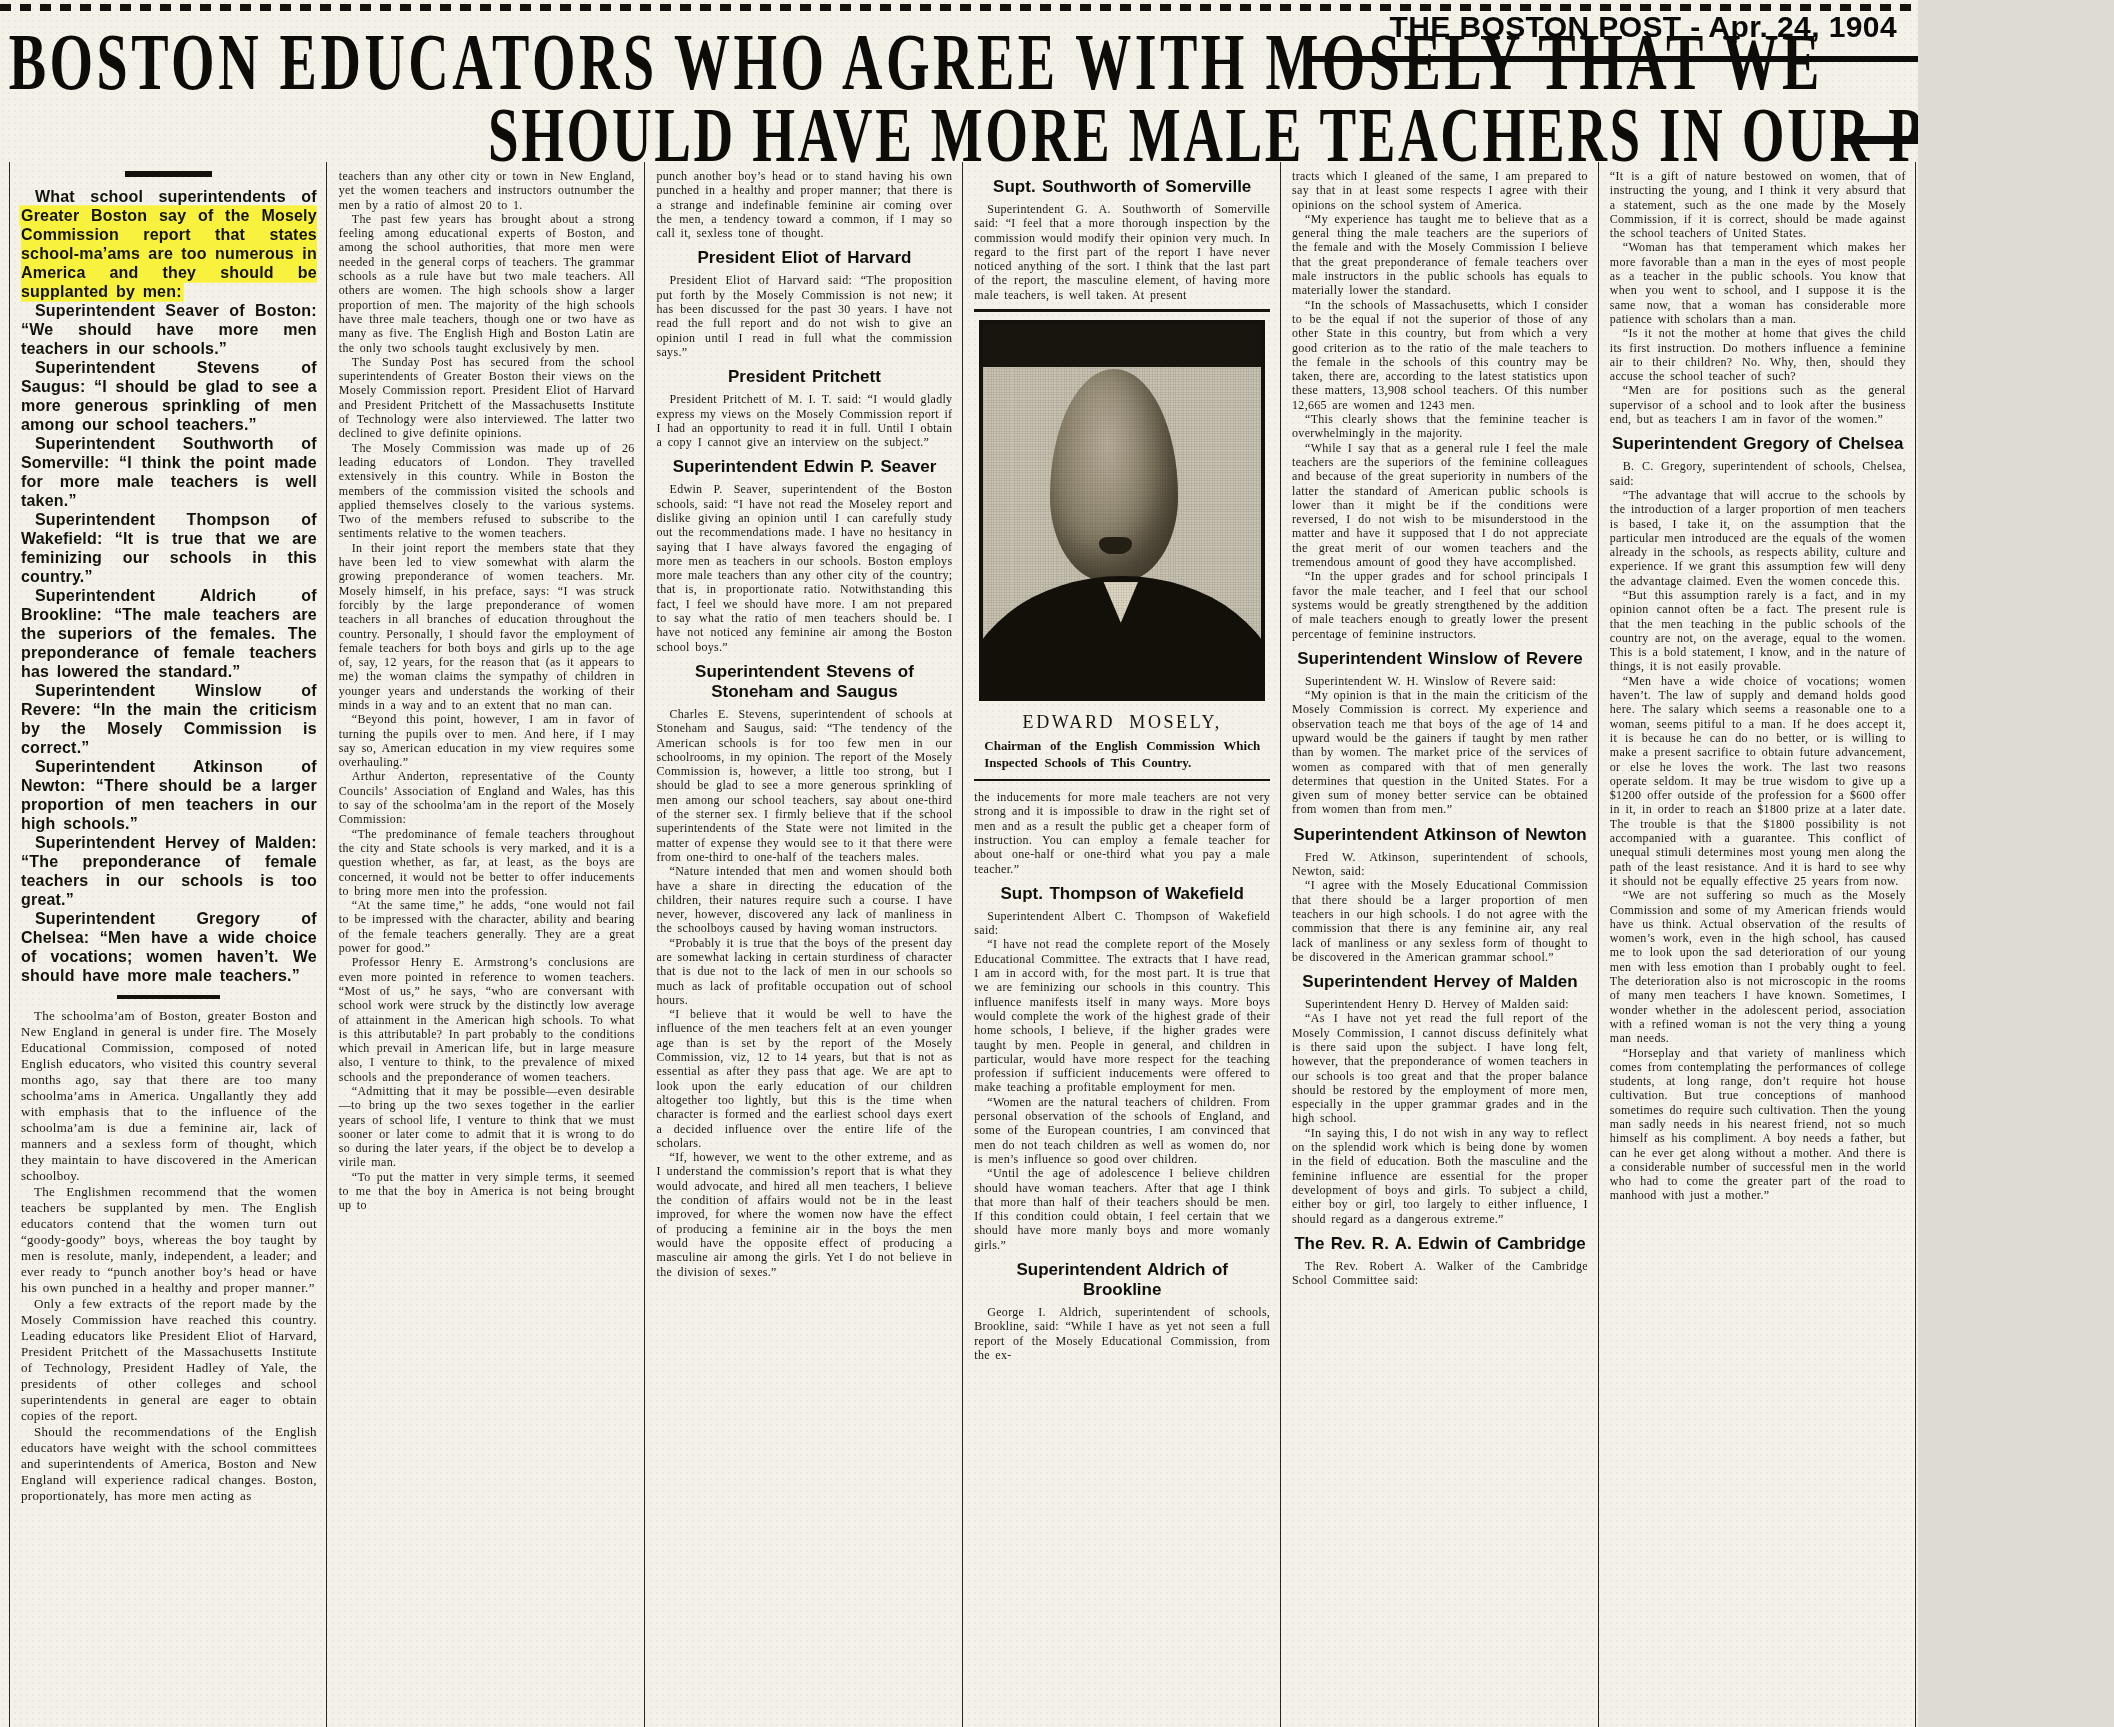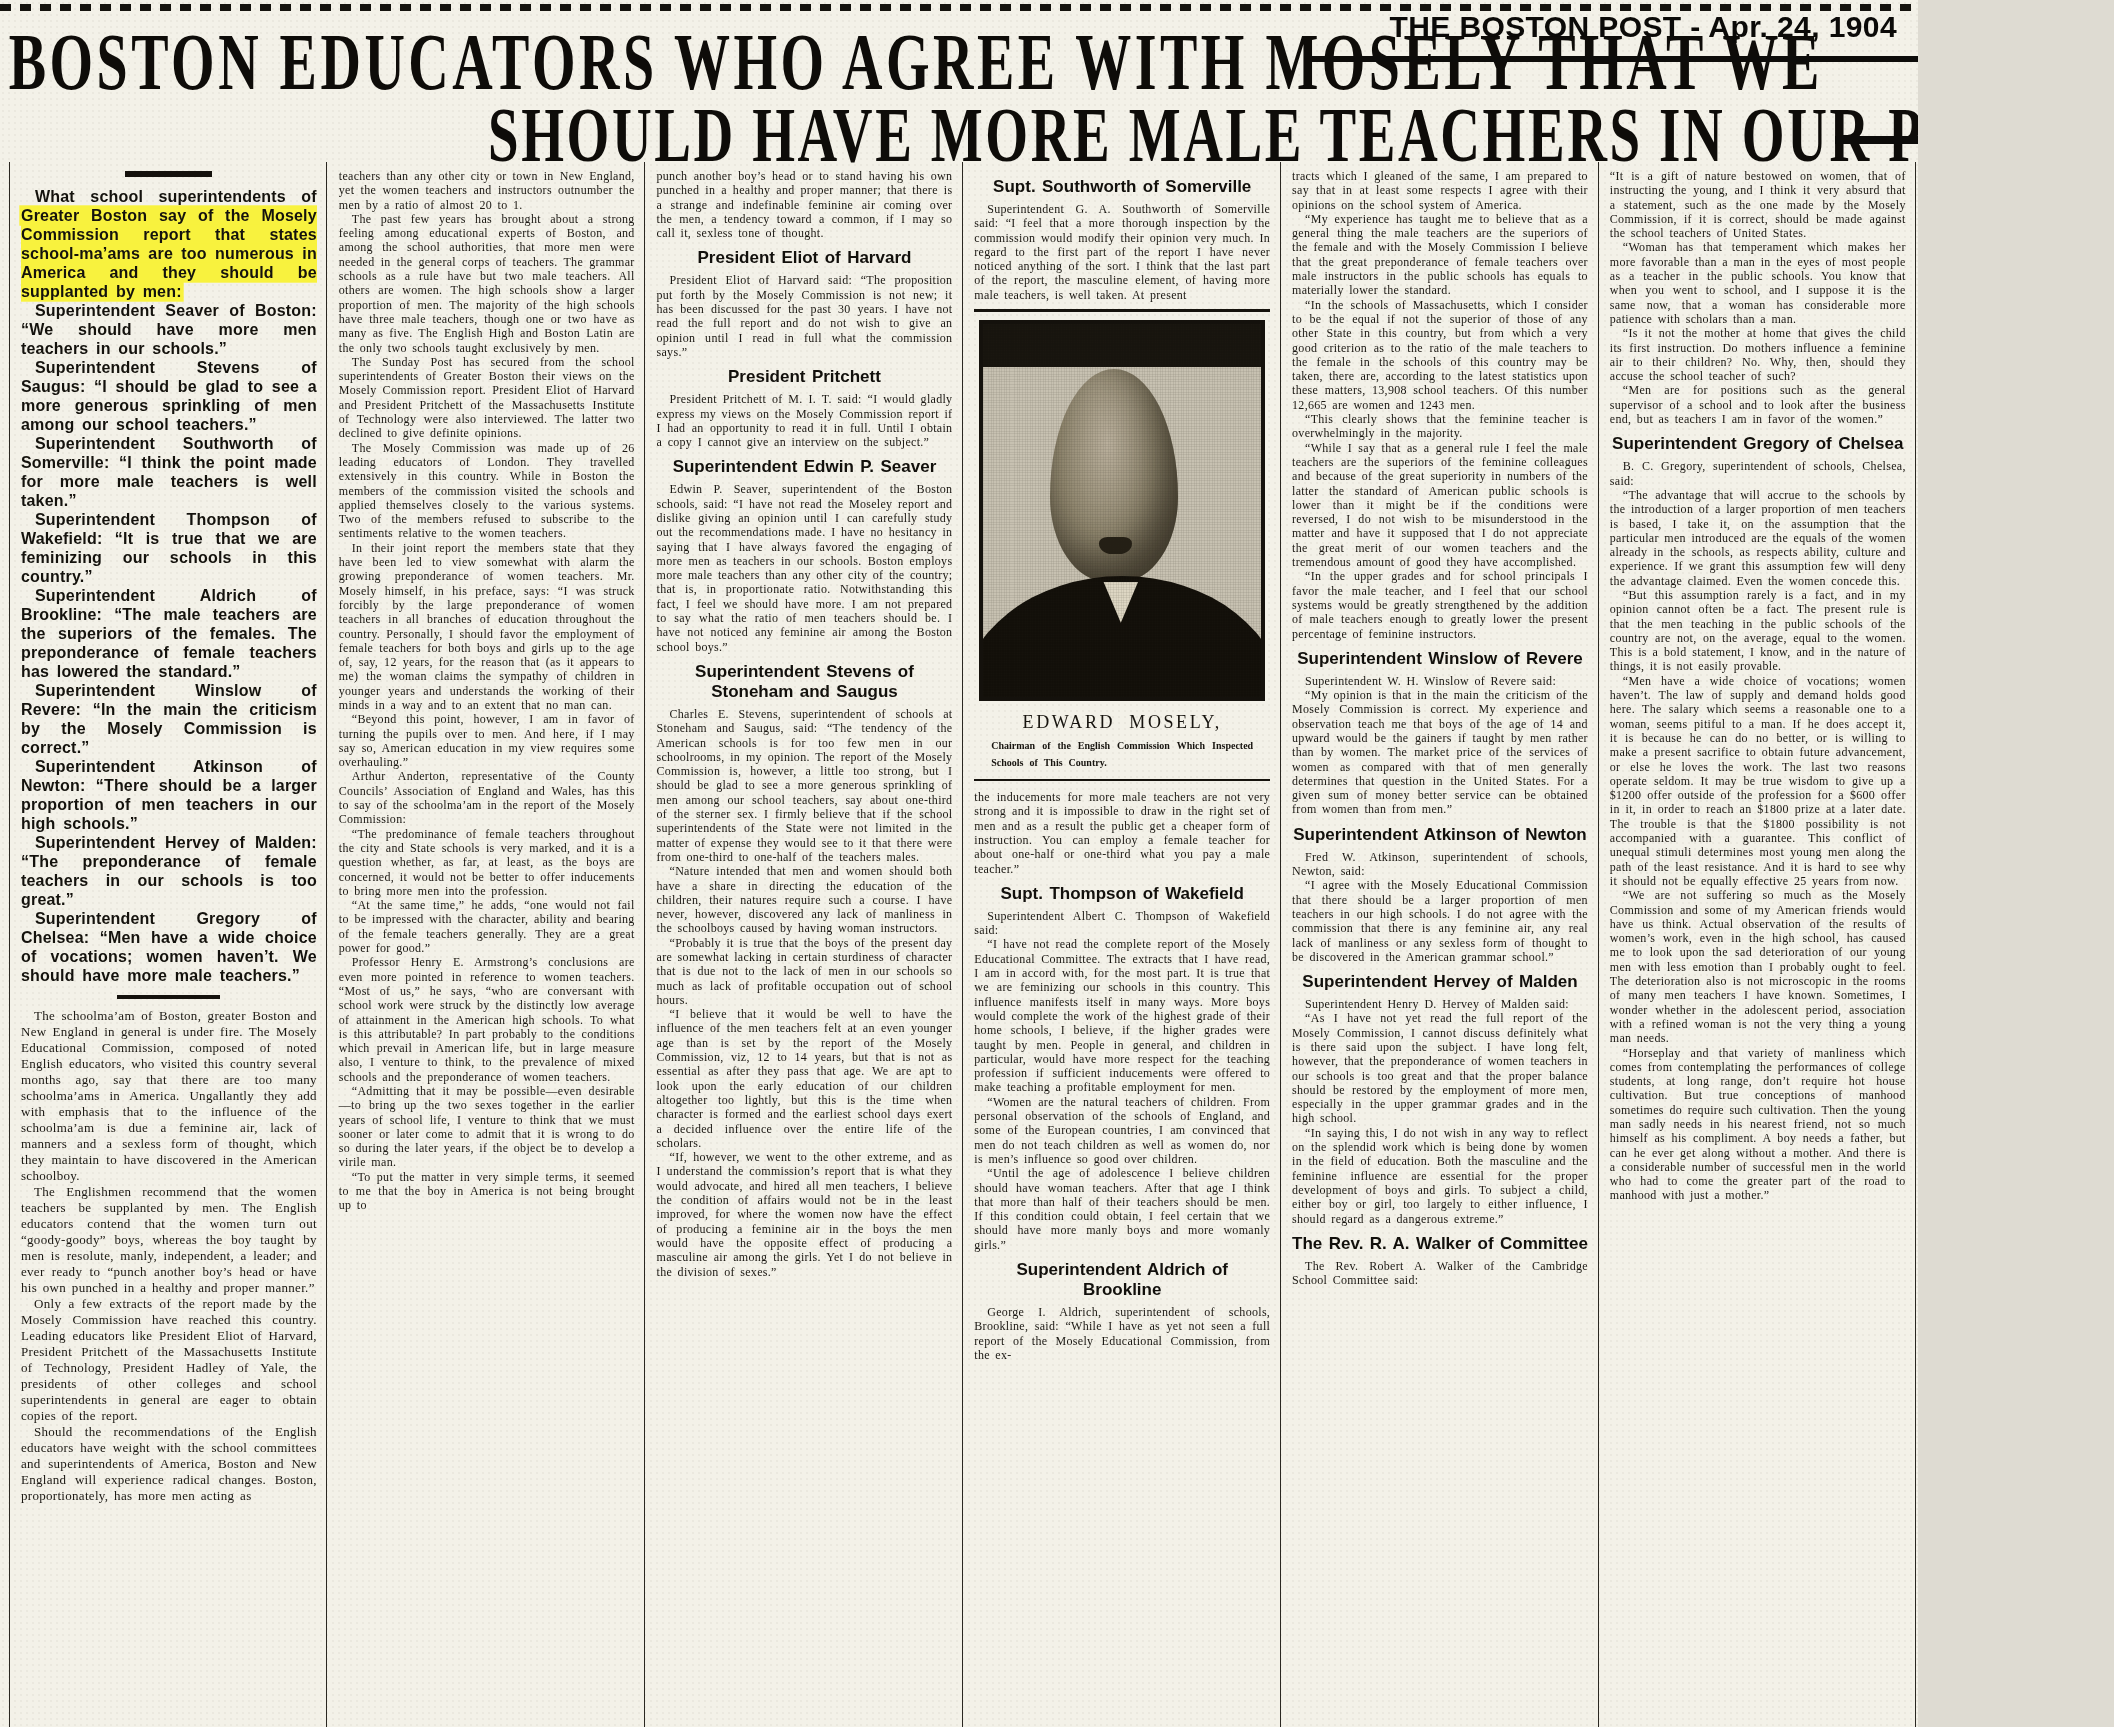--- a/index.html
+++ b/index.html
@@ -95,22 +95,22 @@
     position:absolute;inset:0;opacity:0.5;
     background-image:
       repeating-linear-gradient(0deg, rgba(40,36,26,0.16) 0 0.9px, transparent 0.9px 2.6px),
       repeating-linear-gradient(90deg, rgba(40,36,26,0.16) 0 0.9px, transparent 0.9px 2.6px);
   }
   .photo-caption-title{
     font-family:"Liberation Serif",serif;font-weight:400;font-size:18px;
     letter-spacing:2.6px;text-align:center;margin:10.4px 0 4.3px;word-spacing:7px;
   }
   .photo-caption{
-    font-family:"Liberation Serif",serif;font-weight:700;font-size:10px;line-height:17.4px;
-    margin:0 17px 7px;text-align:justify;word-spacing:3.5px;
+    font-family:"Liberation Serif",serif;font-weight:700;font-size:13px;line-height:17.4px;
+    margin:0 10px 7px;text-align:justify;word-spacing:3.5px;
   }
 </style>
 </head>
 <body>
 
 <div class="page">
   <div class="top-dotted"></div>
   <div class="headline-l1">BOSTON EDUCATORS WHO AGREE WITH MOSELY THAT WE</div>
   <div class="headline-l2">SHOULD HAVE MORE MALE TEACHERS IN OUR PUBLIC SCHOOLS</div>
   <div class="masthead">THE BOSTON POST - Apr. 24, 1904</div>
@@ -200,21 +200,21 @@
         <h3 class="sec-heading">Superintendent Winslow of Revere</h3>
         <p class="para">Superintendent W. H. Winslow of Revere said:</p>
         <p class="para">“My opinion is that in the main the criticism of the Mosely Commission is correct. My experience and observation teach me that boys of the age of 14 and upward would be the gainers if taught by men rather than by women. The market price of the services of women as compared with that of men generally determines that question in the United States. For a given sum of money better service can be obtained from women than from men.”</p>
         <h3 class="sec-heading">Superintendent Atkinson of Newton</h3>
         <p class="para">Fred W. Atkinson, superintendent of schools, Newton, said:</p>
         <p class="para">“I agree with the Mosely Educational Commission that there should be a larger proportion of men teachers in our high schools. I do not agree with the commission that there is any feminine air, any real lack of manliness or any sexless form of thought to be discovered in the American grammar school.”</p>
         <h3 class="sec-heading">Superintendent Hervey of Malden</h3>
         <p class="para">Superintendent Henry D. Hervey of Malden said:</p>
         <p class="para">“As I have not yet read the full report of the Mosely Commission, I cannot discuss definitely what is there said upon the subject. I have long felt, however, that the preponderance of women teachers in our schools is too great and that the proper balance should be restored by the employment of more men, especially in the upper grammar grades and in the high school.</p>
         <p class="para">“In saying this, I do not wish in any way to reflect on the splendid work which is being done by women in the field of education. Both the masculine and the feminine influence are essential for the proper development of boys and girls. To subject a child, either boy or girl, too largely to either influence, I should regard as a dangerous extreme.”</p>
-        <h3 class="sec-heading">The Rev. R. A. Walker of Committee</h3>
+        <h3 class="sec-heading">The Rev. R. A. Edwin of Cambridge</h3>
         <p class="para">The Rev. Robert A. Walker of the Cambridge School Committee said:</p>
       </div>
       <div class="col col-6">
         <p class="para noindent">“It is a gift of nature bestowed on women, that of instructing the young, and I think it very absurd that a statement, such as the one made by the Mosely Commission, if it is correct, should be made against the school teachers of United States.</p>
         <p class="para">“Woman has that temperament which makes her more favorable than a man in the eyes of most people as a teacher in the public schools. You know that when you went to school, and I suppose it is the same now, that a woman has considerable more patience with scholars than a man.</p>
         <p class="para">“Is it not the mother at home that gives the child its first instruction. Do mothers influence a feminine air to their children? No. Why, then, should they accuse the school teacher of such?</p>
         <p class="para">“Men are for positions such as the general supervisor of a school and to look after the business end, but as teachers I am in favor of the women.”</p>
         <h3 class="sec-heading">Superintendent Gregory of Chelsea</h3>
         <p class="para">B. C. Gregory, superintendent of schools, Chelsea, said:</p>
         <p class="para">“The advantage that will accrue to the schools by the introduction of a larger proportion of men teachers is based, I take it, on the assumption that the particular men introduced are the equals of the women already in the schools, as respects ability, culture and experience. If we grant this assumption few will deny the advantage claimed. Even the women concede this.</p>

